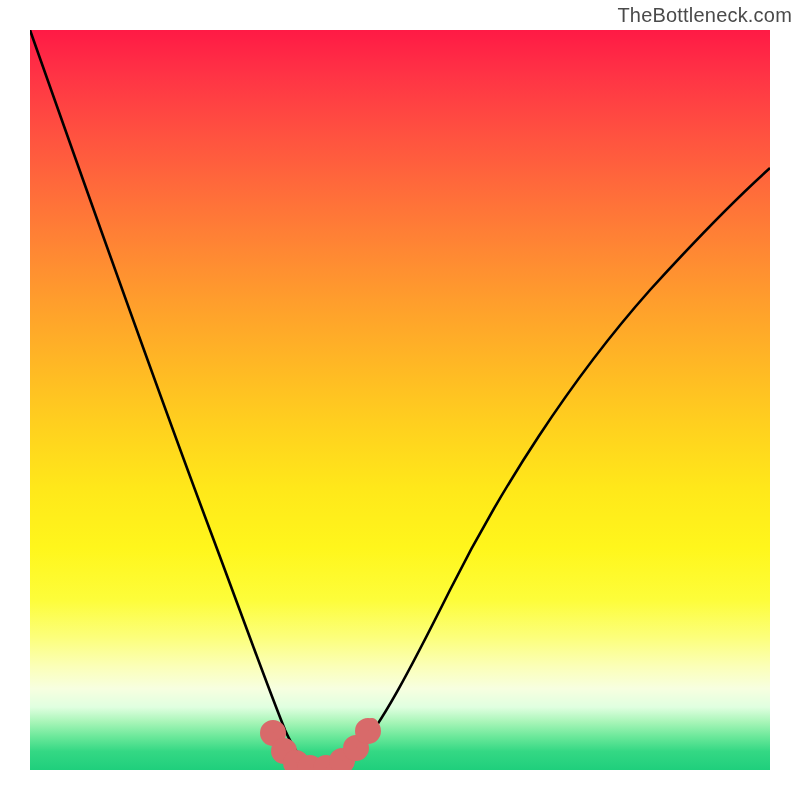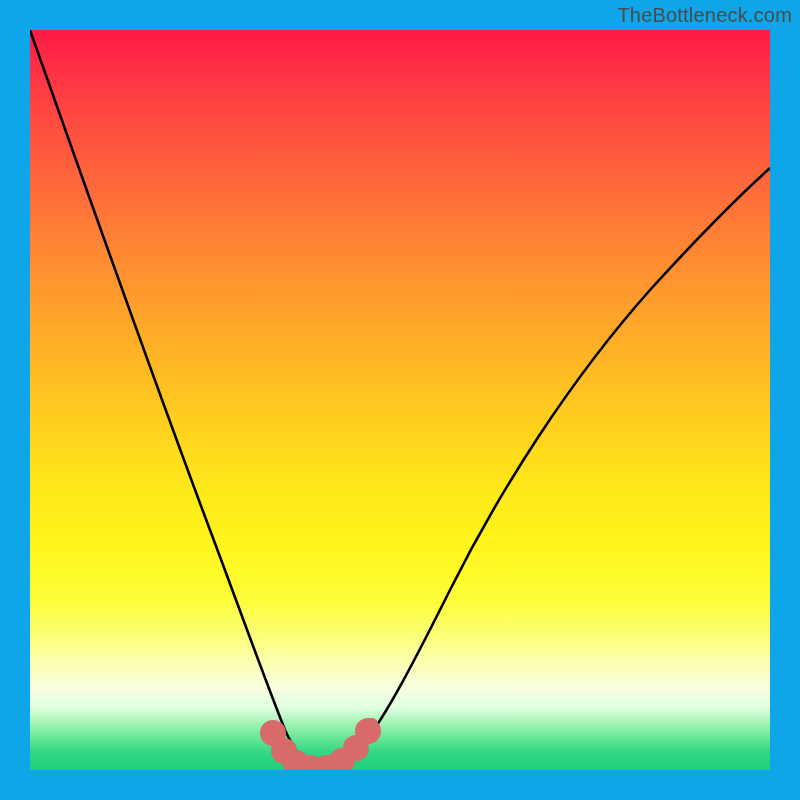--- a/index.html
+++ b/index.html
@@ -10,21 +10,21 @@
     background: #000;
     overflow: hidden;
     font-family: Arial, Helvetica, sans-serif;
   }
   .frame {
     position: absolute;
     top: 0;
     left: 0;
     width: 800px;
     height: 800px;
-    background: #0ea5e9;
+    background: #ffffff;
   }
   .plot-area {
     position: absolute;
     top: 30px;
     left: 30px;
     width: 740px;
     height: 740px;
     overflow: hidden;
   }
   .gradient {

